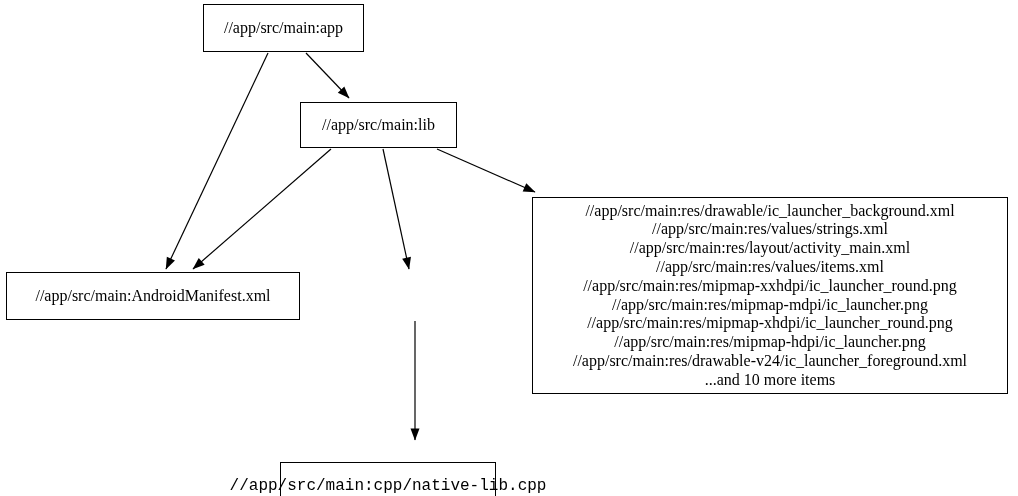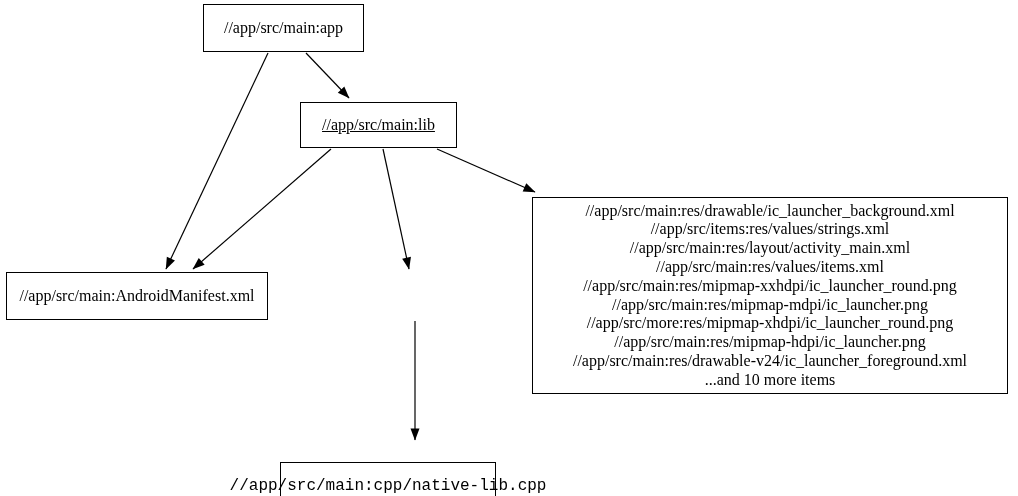--- a/index.html
+++ b/index.html
@@ -57,37 +57,37 @@
     <line class="edge" x1="331" y1="149" x2="193" y2="269" marker-end="url(#arrow)"></line>
     <line class="edge" x1="383" y1="149" x2="409" y2="269" marker-end="url(#arrow)"></line>
     <line class="edge" x1="437" y1="149" x2="535" y2="192" marker-end="url(#arrow)"></line>
     <line class="edge" x1="415" y1="321" x2="415" y2="440" marker-end="url(#arrow)"></line>
   </svg>
 
   <div class="node" style="left:203px; top:4px; width:161px; height:48px;">
     <span>//app/src/main:app</span>
   </div>
 
-  <div class="node" style="left:300px; top:102px; width:157px; height:46px;text-decoration:underline;">
+  <div class="node" style="left:300px; top:102px; width:157px; height:46px;">
     <span>//app/src/main:lib</span>
   </div>
 
-  <div class="node" style="left:6px; top:272px; width:262px; height:48px;">
+  <div class="node" style="left:6px; top:272px; width:294px; height:48px;">
     <span>//app/src/main:AndroidManifest.xml</span>
   </div>
 
 
   <div class="node node-multi" style="left:532px; top:197px; width:476px; height:197px;">
     <div>//app/src/main:res/drawable/ic_launcher_background.xml</div>
-    <div>//app/src/items:res/values/strings.xml</div>
+    <div>//app/src/main:res/values/strings.xml</div>
     <div>//app/src/main:res/layout/activity_main.xml</div>
     <div>//app/src/main:res/values/items.xml</div>
     <div>//app/src/main:res/mipmap-xxhdpi/ic_launcher_round.png</div>
     <div>//app/src/main:res/mipmap-mdpi/ic_launcher.png</div>
-    <div>//app/src/more:res/mipmap-xhdpi/ic_launcher_round.png</div>
+    <div>//app/src/main:res/mipmap-xhdpi/ic_launcher_round.png</div>
     <div>//app/src/main:res/mipmap-hdpi/ic_launcher.png</div>
     <div>//app/src/main:res/drawable-v24/ic_launcher_foreground.xml</div>
     <div>...and 10 more items</div>
   </div>
 
   <div class="node" style="left:280px; top:462px; width:216px; height:48px;font-family:Liberation Mono, monospace;">
     <span>//app/src/main:cpp/native-lib.cpp</span>
   </div>
 
 </div>

